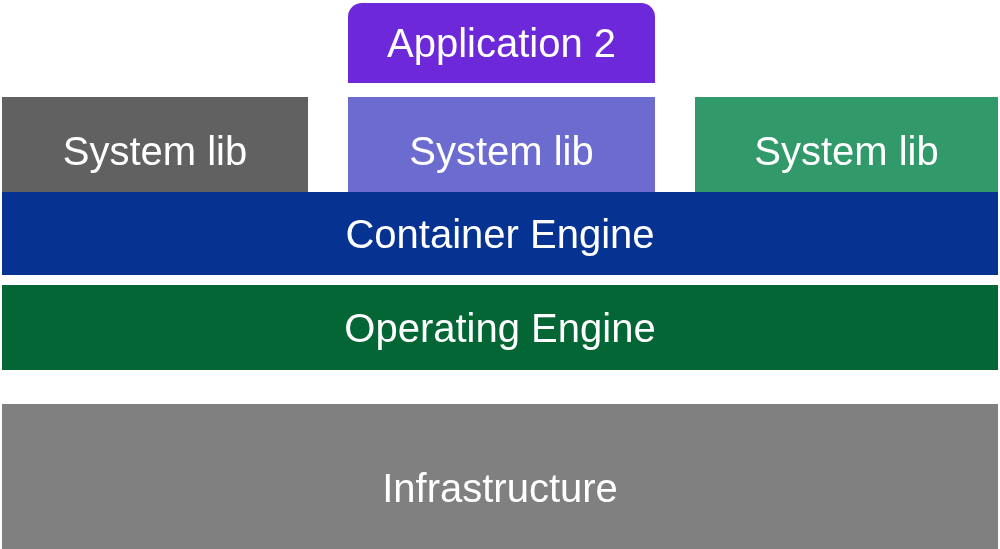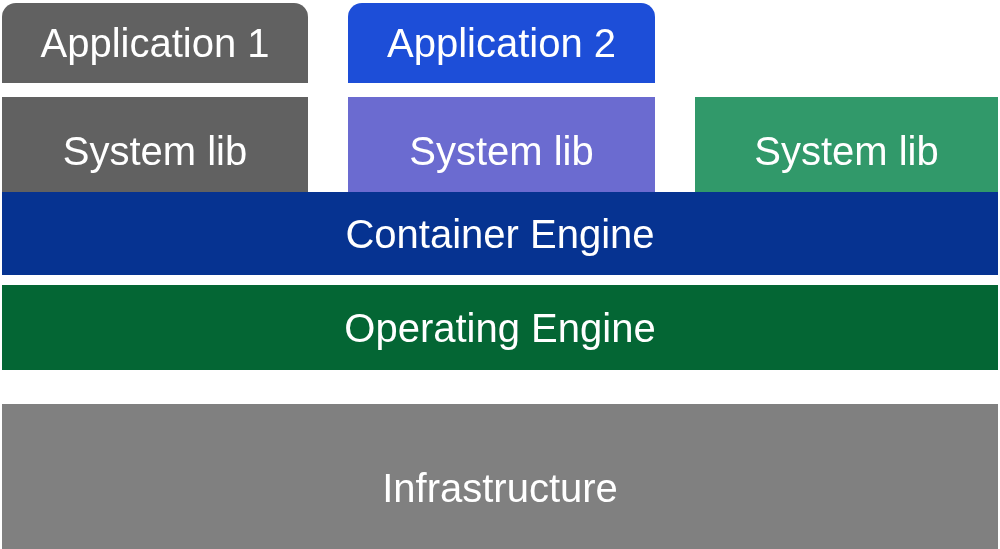--- a/index.html
+++ b/index.html
@@ -70,28 +70,25 @@
     height: 167px;
     font-size: 40px;
     border-radius: 0 0 16px 16px;
   }
 </style>
 </head>
 <body>
 
 <div id="diagram" style="background-color: rgb(255, 255, 255);">
 
-  <div class="box app-box" id="app-1" style="background-color: rgb(97, 97, 97); color: rgb(255, 255, 255);">
-    <span>Application 1</span>
-  </div>
   <div class="box lib-box" id="lib-1" style="background-color: rgb(97, 97, 97); color: rgb(255, 255, 255);">
     <span>System lib</span>
   </div>
 
-  <div class="box app-box" id="app-2" style="background-color: #1d4ed8; color: rgb(255, 255, 255);">
+  <div class="box app-box" id="app-2" style="background-color: #6d28d9; color: rgb(255, 255, 255);">
     <span>Application 2</span>
   </div>
   <div class="box lib-box" id="lib-2" style="background-color: rgb(107, 107, 208); color: rgb(255, 255, 255);">
     <span>System lib</span>
   </div>
 
   <div class="box lib-box" id="lib-3" style="background-color: rgb(49, 153, 106); color: rgb(255, 255, 255);">
     <span>System lib</span>
   </div>
 

